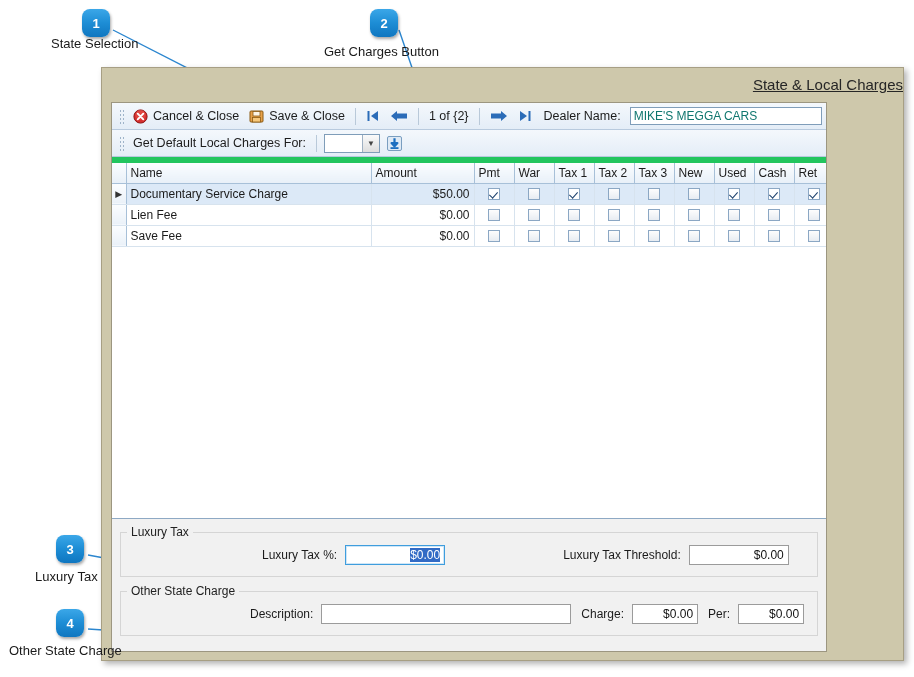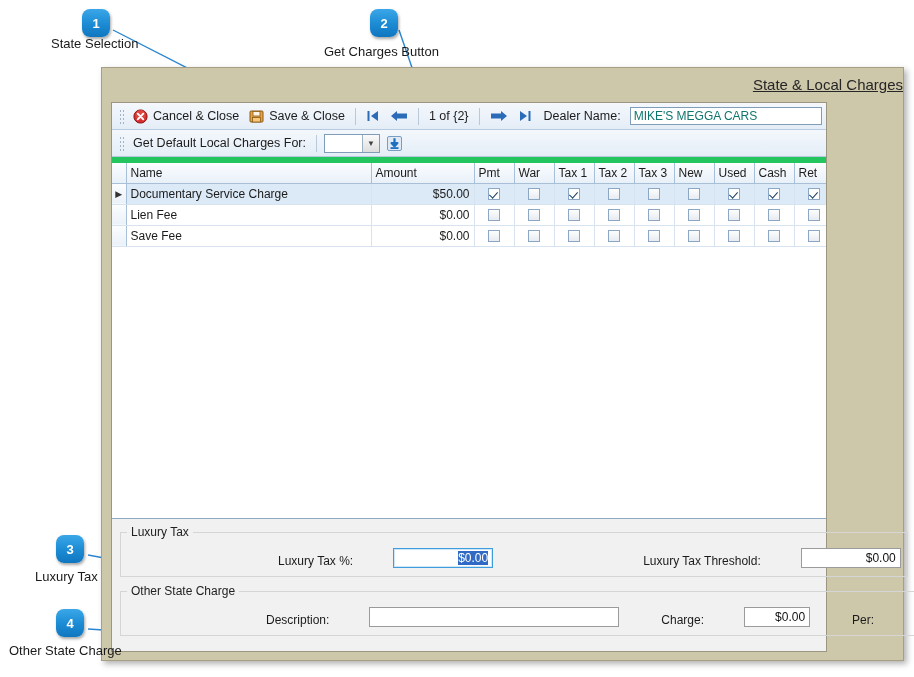--- a/index.html
+++ b/index.html
@@ -228,23 +228,22 @@
     padding: 3px 6px 8px 6px;
     box-sizing: border-box;
   }
   fieldset.grp legend {
     font-size: 12px;
     color: #222;
     padding: 0 4px;
   }
   .row {
     display: flex;
-    align-items: flex-end;
+    align-items: center;
     height: 26px;
-    gap: 16px;
   }
   .fld-label { font-size: 12px; color: #1b1b1b; white-space: nowrap; }
   .txtbox {
     height: 20px;
     border: 1px solid #9b9b9b;
     background: #ffffff;
     font-size: 12px;
     color: #111;
     box-sizing: border-box;
     line-height: 18px;

